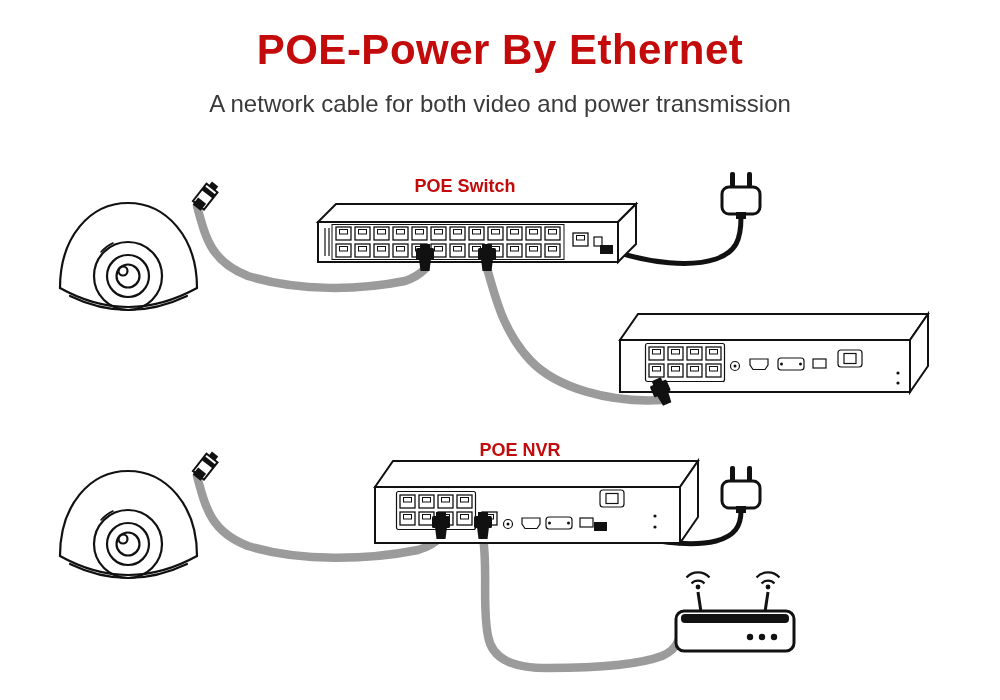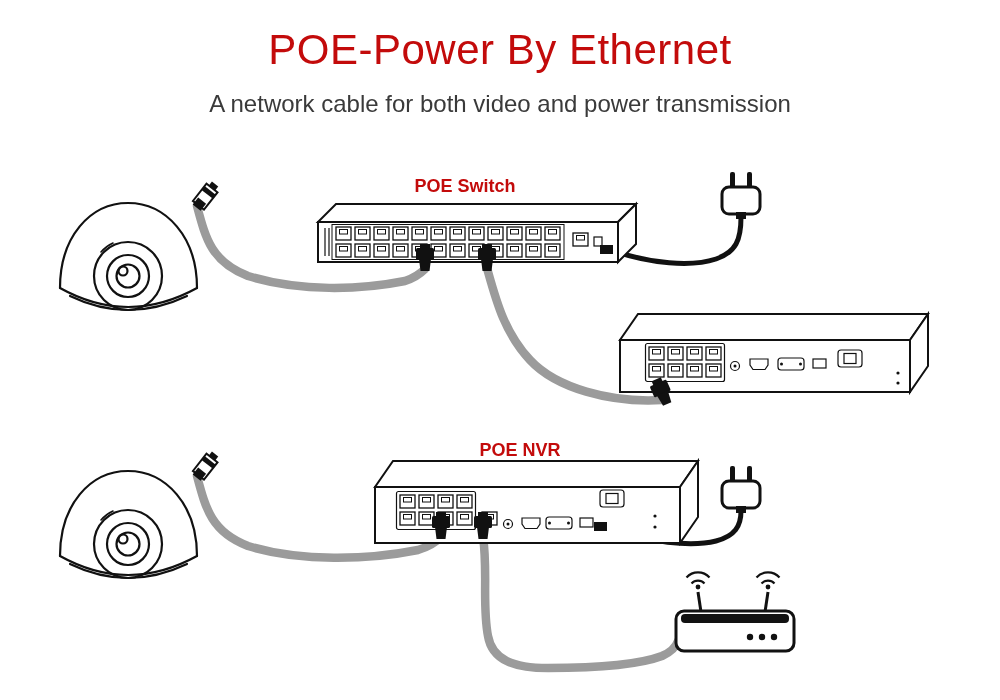--- a/index.html
+++ b/index.html
@@ -1,21 +1,21 @@
 <!DOCTYPE html>
 <html><head>
 <meta charset="utf-8">
 <style>
   html,body{margin:0;padding:0;}
   body{
     width:1000px;height:700px;position:relative;background:#ffffff;
     overflow:hidden;font-family:"Liberation Sans",sans-serif;
   }
   .header{position:absolute;top:0;left:0;right:0;text-align:center;z-index:2;}
-  .title{margin:26px 0 16px;font-size:42px;font-weight:normal;color:#C30B0B;letter-spacing:.5px;}
+  .title{margin:26px 0 16px;font-size:42px;font-weight:bold;color:#C30B0B;letter-spacing:.5px;}
   .subtitle{margin:12px 0 0;font-size:24px;color:#3A3A3A;}
   svg{position:absolute;top:0;left:0;}
   .lbl{font-family:"Liberation Sans",sans-serif;font-size:18px;font-weight:bold;}
   .outline{fill:#fff;stroke:#111;stroke-width:2;}
   .thin{fill:none;stroke:#111;stroke-width:1.2;}
 </style>
 </head>
 <body>
 
 <div class="header">

